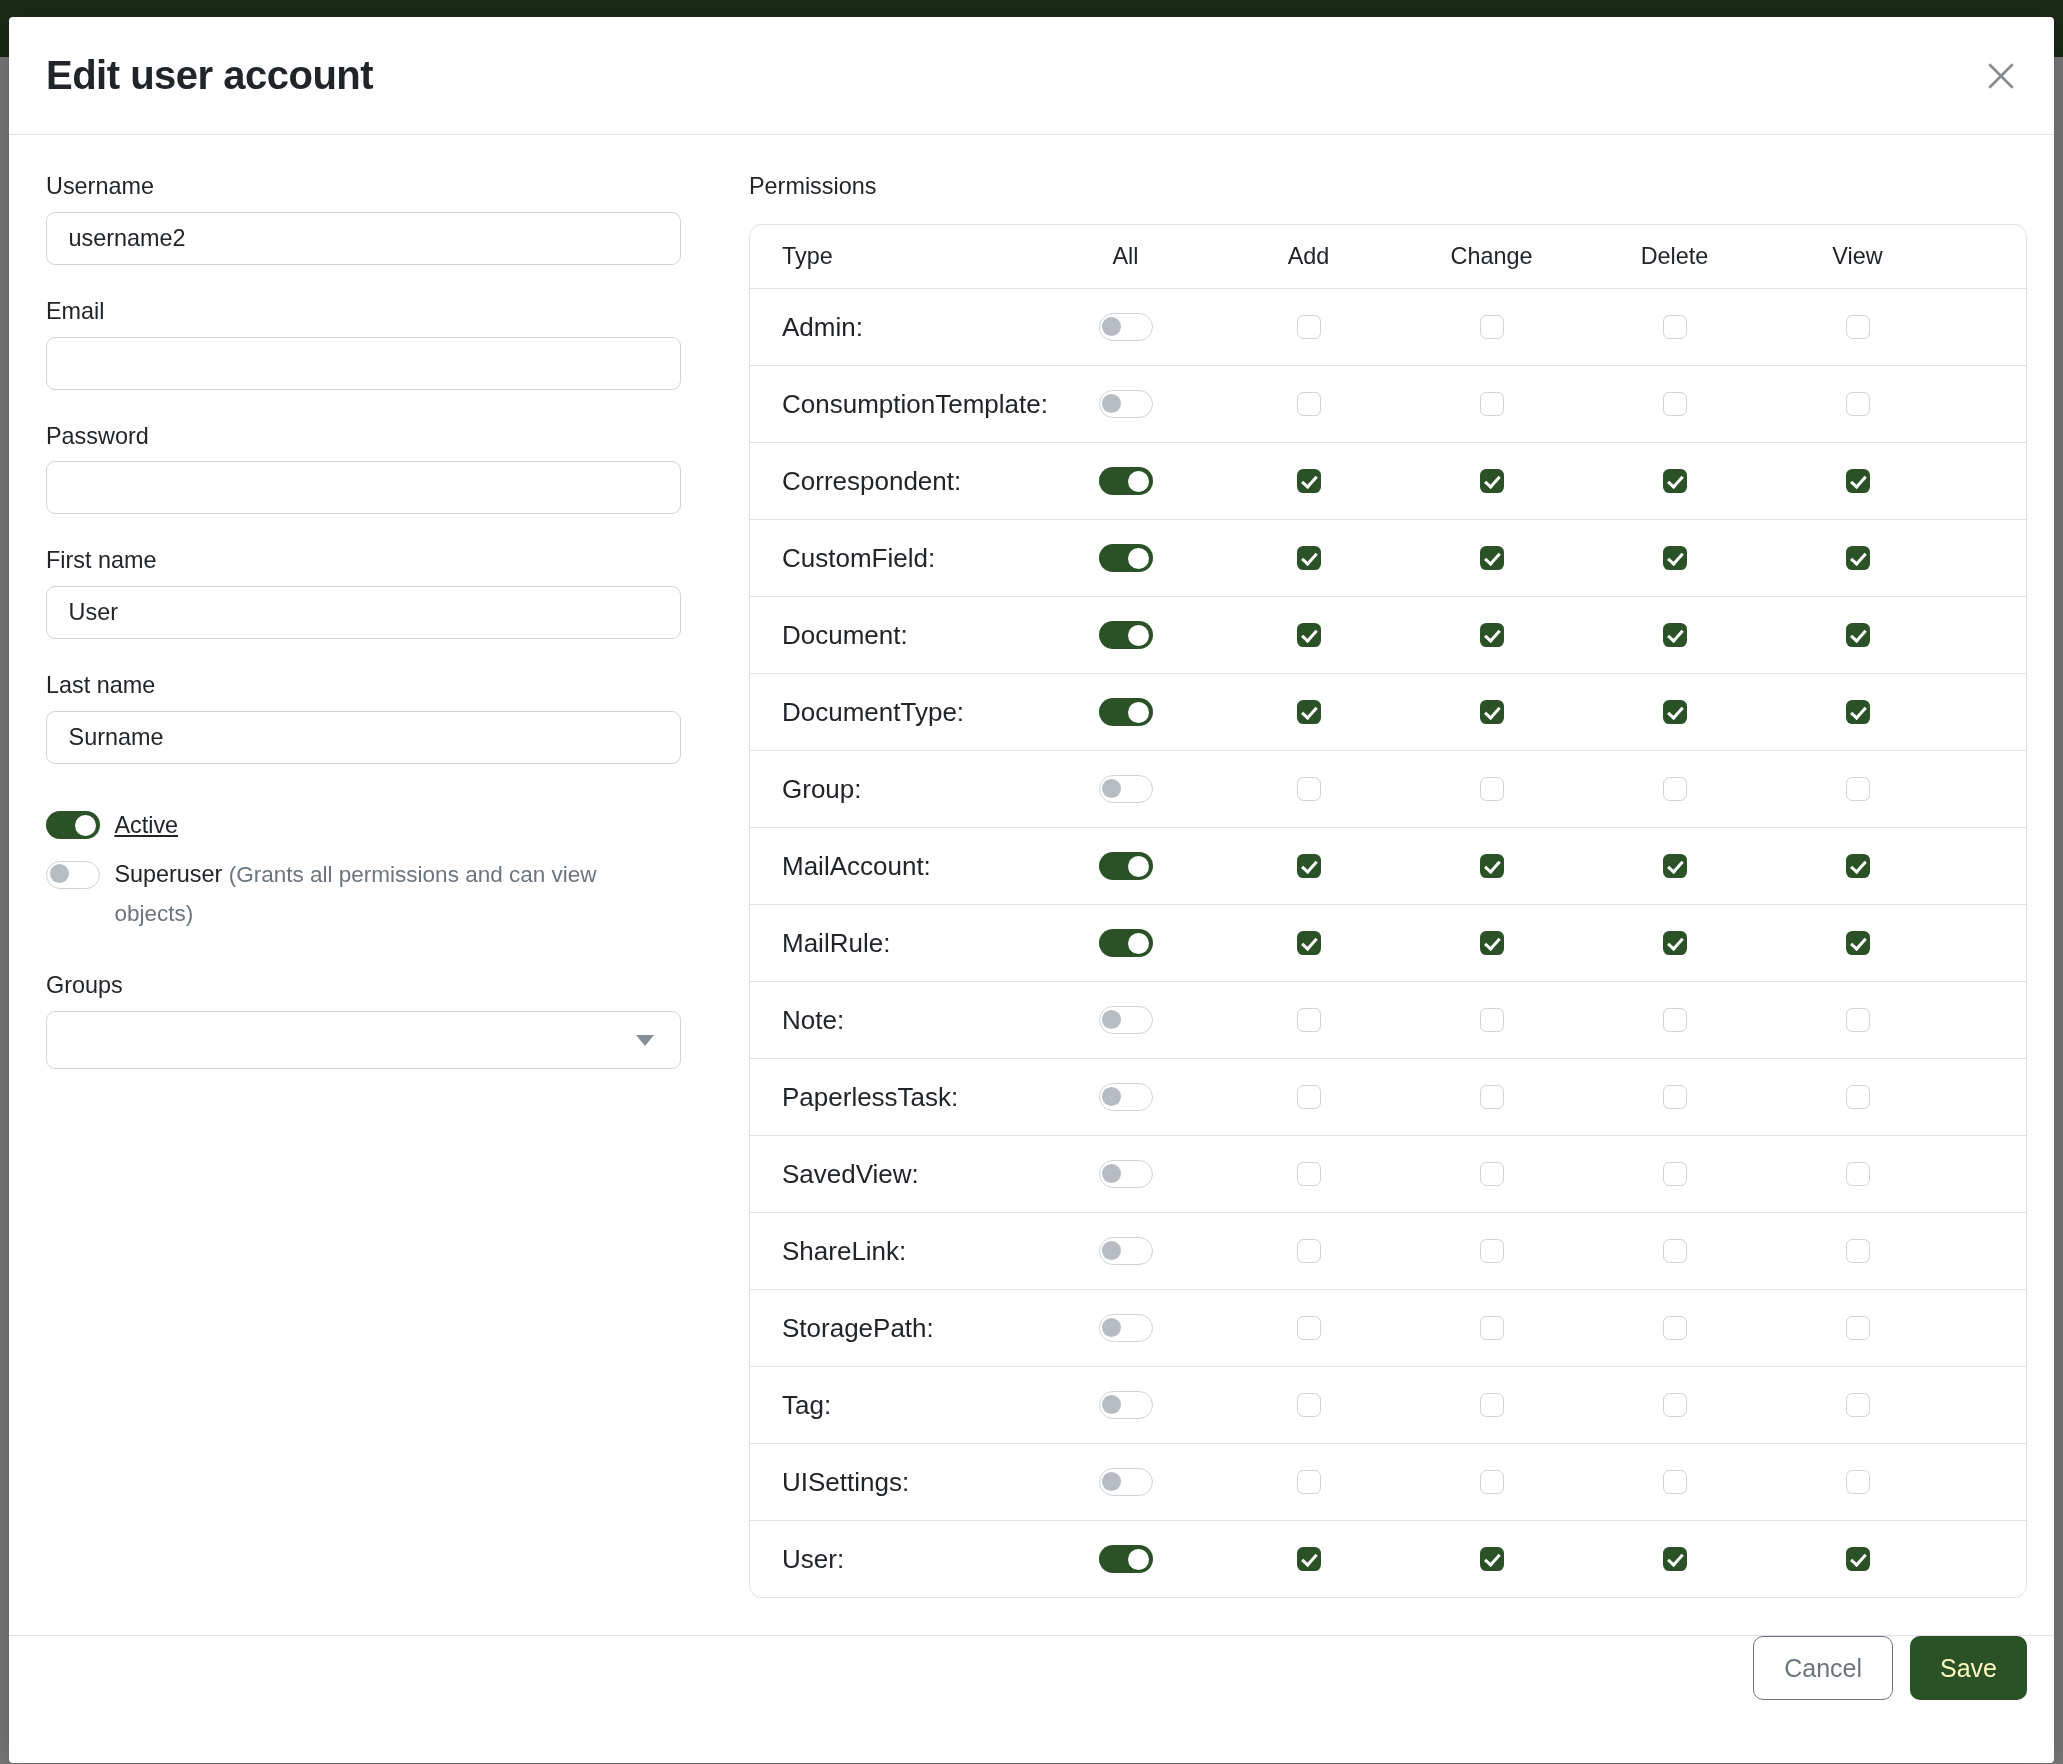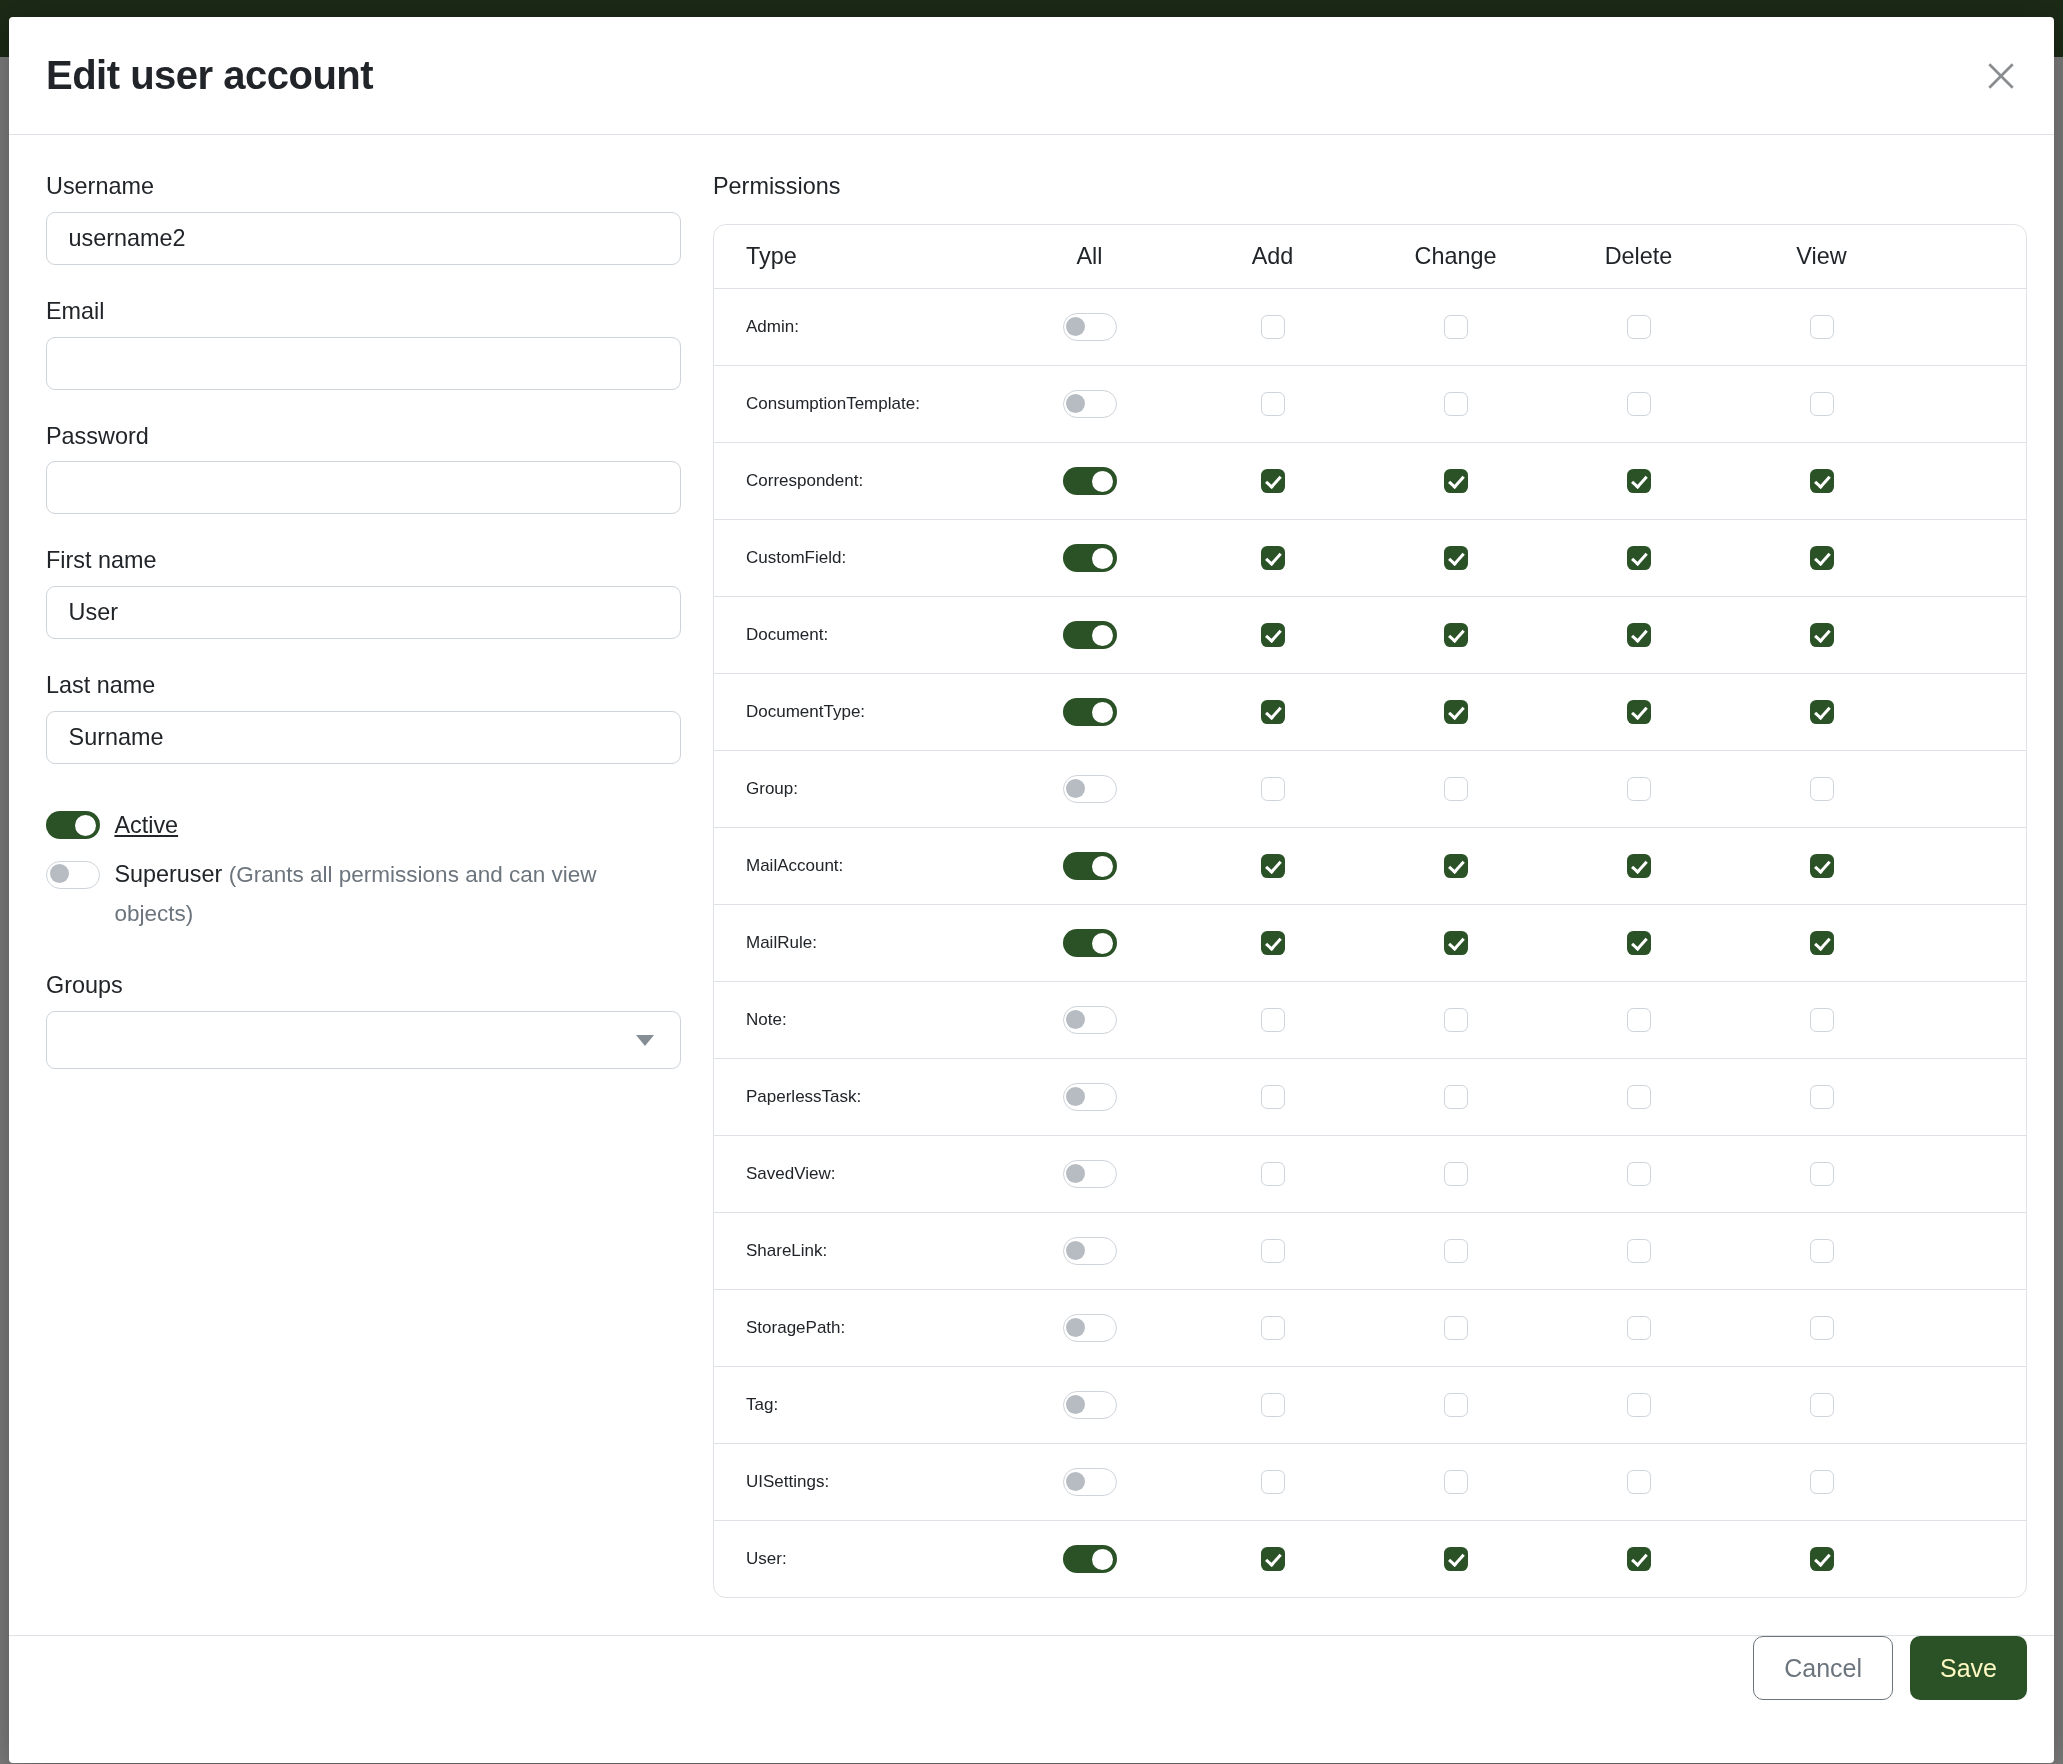--- a/index.html
+++ b/index.html
@@ -20,21 +20,21 @@
   }
   .page-header-strip{position:absolute;top:0;left:0;right:0;height:57px;background:var(--hdr-green);}
   .modal{
     position:absolute;left:9px;top:17px;width:2045px;height:1746px;
     background:#fff;border-radius:4px;box-shadow:0 10.8px 43px rgba(0,0,0,.35);
     display:flex;flex-direction:column;overflow:hidden;
   }
   .modal-header{flex:0 0 118px;display:flex;align-items:center;padding:0 23.4px 0 37px;border-bottom:1.8px solid var(--border);}
   .modal-title{font-size:40px;font-weight:700;color:var(--text);letter-spacing:-0.5px;}
   .close-btn{margin-left:auto;width:59px;height:59px;background:transparent;border:none;cursor:pointer;display:flex;align-items:center;justify-content:center;padding:0;}
-  .modal-body{flex:1 1 auto;display:flex;gap:32px;padding:37px 27px 0 37px;overflow:hidden;}
+  .modal-body{flex:1 1 auto;display:flex;gap:68px;padding:37px 27px 0 37px;overflow:hidden;}
   .left-col{flex:0 0 635px;}
   .right-col{flex:1 1 auto;min-width:0;}
 
   .field{margin-bottom:32px;}
   .field-label,.section-label{display:block;font-size:23.4px;color:var(--text);margin-bottom:10.8px;line-height:29px;}
   .text-input{
     width:100%;height:53px;border:1.8px solid var(--input-border);border-radius:9px;
     font-family:inherit;font-size:23.4px;color:var(--text);padding:0 21.6px;background:#fff;outline:none;
   }
 
@@ -51,21 +51,21 @@
   .note-text{color:var(--muted);font-size:22.5px;}
 
   .groups-field{margin-top:38px;}
   .select-box{position:relative;width:100%;height:58px;border:1.8px solid var(--input-border);border-radius:9px;background:#fff;cursor:pointer;}
   .caret{position:absolute;right:26px;top:23.4px;width:0;height:0;border-left:9px solid transparent;border-right:9px solid transparent;border-top:11.7px solid #858d95;}
 
   .perm-label{margin-bottom:23.4px;}
   .perm-table{border:1.8px solid var(--border);border-radius:12.6px;overflow:hidden;background:#fff;}
   .perm-row{display:grid;grid-template-columns:284px repeat(5,183px);align-items:center;height:77px;border-top:1.8px solid var(--border);}
   .perm-row.head{height:63px;border-top:none;}
-  .cell-type{padding-left:32px;font-size:17px;color:var(--text);white-space:nowrap;}
+  .cell-type{padding-left:32px;font-size:26px;color:var(--text);white-space:nowrap;}
   .cell-head{font-size:23.4px;color:var(--text);text-align:center;}
   .cell-head.first{text-align:left;padding-left:32px;}
   .cell-ctl{display:flex;justify-content:center;align-items:center;}
 
   .checkbox{width:24px;height:24px;border-radius:6.3px;position:relative;flex:none;}
   .checkbox.off{border:1.8px solid var(--input-border);background:#fff;}
   .checkbox.on{background:var(--green);}
   .checkbox.on::after{content:"";position:absolute;left:8px;top:3.6px;width:6.3px;height:11.7px;border:solid #fff;border-width:0 3.6px 3.6px 0;transform:rotate(42deg);}
 
   .modal-footer{flex:0 0 128px;border-top:1.8px solid var(--border);display:flex;align-items:flex-start;justify-content:flex-end;gap:17px;padding-right:27px;}

